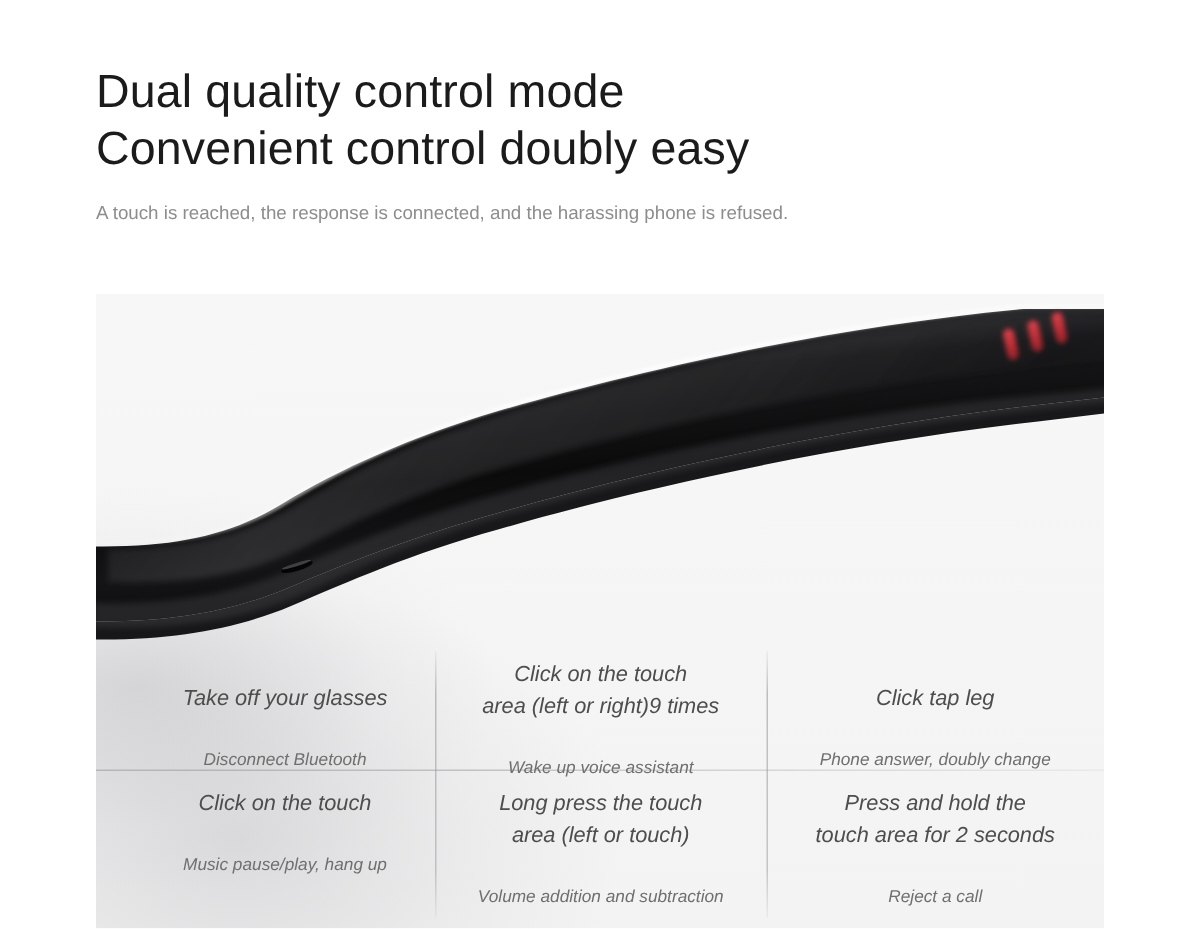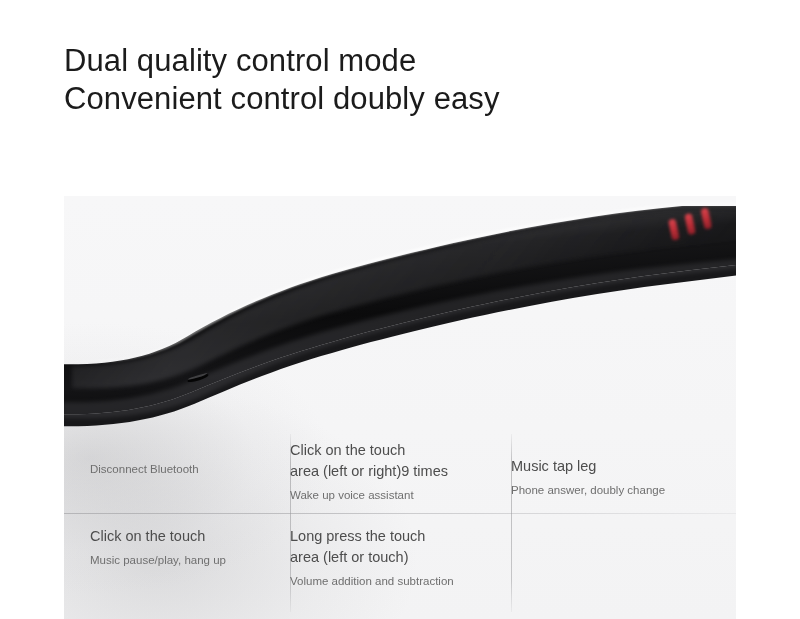--- a/index.html
+++ b/index.html
@@ -112,35 +112,37 @@
         rgba(172,172,175,0.12) 0%,
         rgba(150,150,153,0.58) 16%,
         rgba(158,158,161,0.55) 82%,
         rgba(190,190,193,0.16) 100%);
   }
   .divider-v.v1 { left: 226px; }   
   .divider-v.v2 { left: 447px; }   
 
   .cell {
     position: absolute;
+    text-align: center;
+    font-style: italic;
   }
   .cell .primary {
     font-size: 14.5px;
     line-height: 21px;
     color: #4d4d4d;
     font-weight: 400;
     white-space: nowrap;
   }
   .cell .secondary {
     font-size: 11.5px;
     line-height: 17px;
     color: #6f6f6f;
     font-weight: 400;
     white-space: nowrap;
-    margin-top: 5px;
+    margin-top: 22px;
   }
 
   
   .c-r1c1 { left: 26px;  top: 28px; width: 200px; }
   .c-r1c2 { left: 226px; top: 12px; width: 221px; }
   .c-r1c3 { left: 447px; top: 28px; width: 225px; }
   
   .c-r2c1 { left: 26px;  top: 98px; width: 200px; }
   .c-r2c2 { left: 226px; top: 98px; width: 221px; }
   .c-r2c3 { left: 447px; top: 98px; width: 225px; }
@@ -149,20 +151,21 @@
 <body>
 
 <div class="page">
 
   <div class="headings">
     <div class="title-line">Dual quality control mode</div>
     <div class="title-line">Convenient control doubly easy</div>
   </div>
 
   <div class="subtitle-block">
+    <div class="subtitle-line">A touch is reached, the response is connected, and the harassing phone is refused.</div>
   </div>
 
   <div class="photo-panel">
     <div class="panel-shade"></div>
 
     <svg class="product" viewBox="0 0 890 250" preserveAspectRatio="none">
       <defs>
         <linearGradient id="bodyGrad" x1="0.25" y1="0" x2="0.55" y2="1">
           <stop offset="0%" stop-color="#6e6e70"></stop>
           <stop offset="10%" stop-color="#3a3a3c"></stop>
@@ -292,40 +295,46 @@
 
       <path d="M 778,8 L 798,6 L 798,64 L 778,68 Z" fill="#101012" opacity="0.9"></path>
     </svg>
 
     <div class="gesture-table">
       <div class="divider-h"></div>
       <div class="divider-v v1"></div>
       <div class="divider-v v2"></div>
 
       <div class="cell c-r1c1">
+        <div class="primary">Take off your glasses</div>
         <div class="secondary">Disconnect Bluetooth</div>
       </div>
 
       <div class="cell c-r1c2">
         <div class="primary">Click on the touch</div>
         <div class="primary">area (left or right)9 times</div>
         <div class="secondary">Wake up voice assistant</div>
       </div>
 
       <div class="cell c-r1c3">
-        <div class="primary">Music tap leg</div>
+        <div class="primary">Click tap leg</div>
         <div class="secondary">Phone answer, doubly change</div>
       </div>
 
       <div class="cell c-r2c1">
         <div class="primary">Click on the touch</div>
         <div class="secondary">Music pause/play, hang up</div>
       </div>
 
       <div class="cell c-r2c2">
         <div class="primary">Long press the touch</div>
         <div class="primary">area (left or touch)</div>
         <div class="secondary">Volume addition and subtraction</div>
       </div>
 
+      <div class="cell c-r2c3">
+        <div class="primary">Press and hold the</div>
+        <div class="primary">touch area for 2 seconds</div>
+        <div class="secondary">Reject a call</div>
+      </div>
     </div>
   </div>
 </div>
 
 </body></html>

